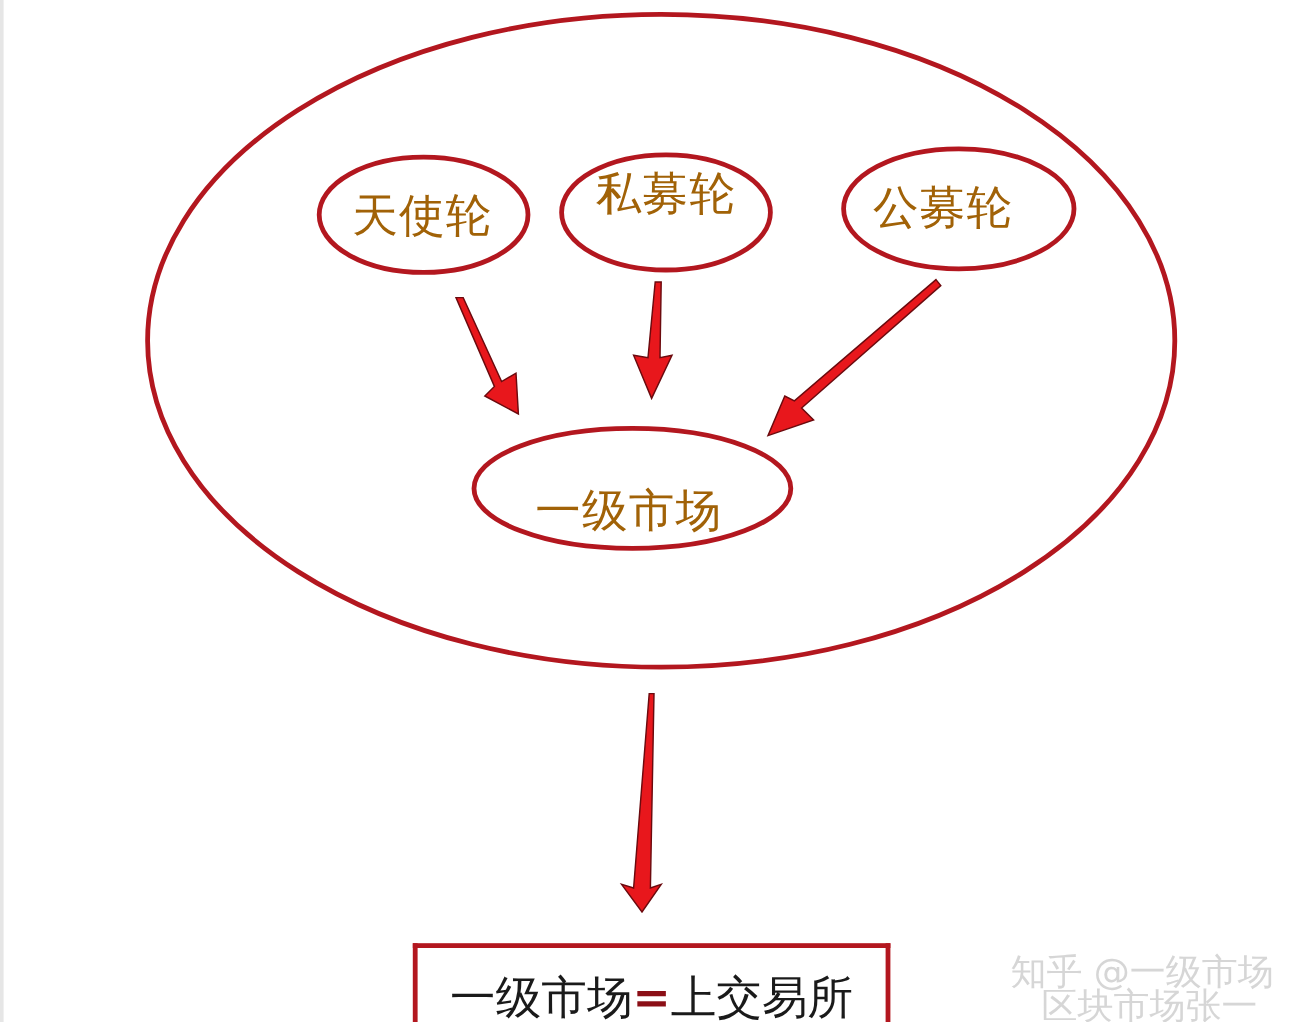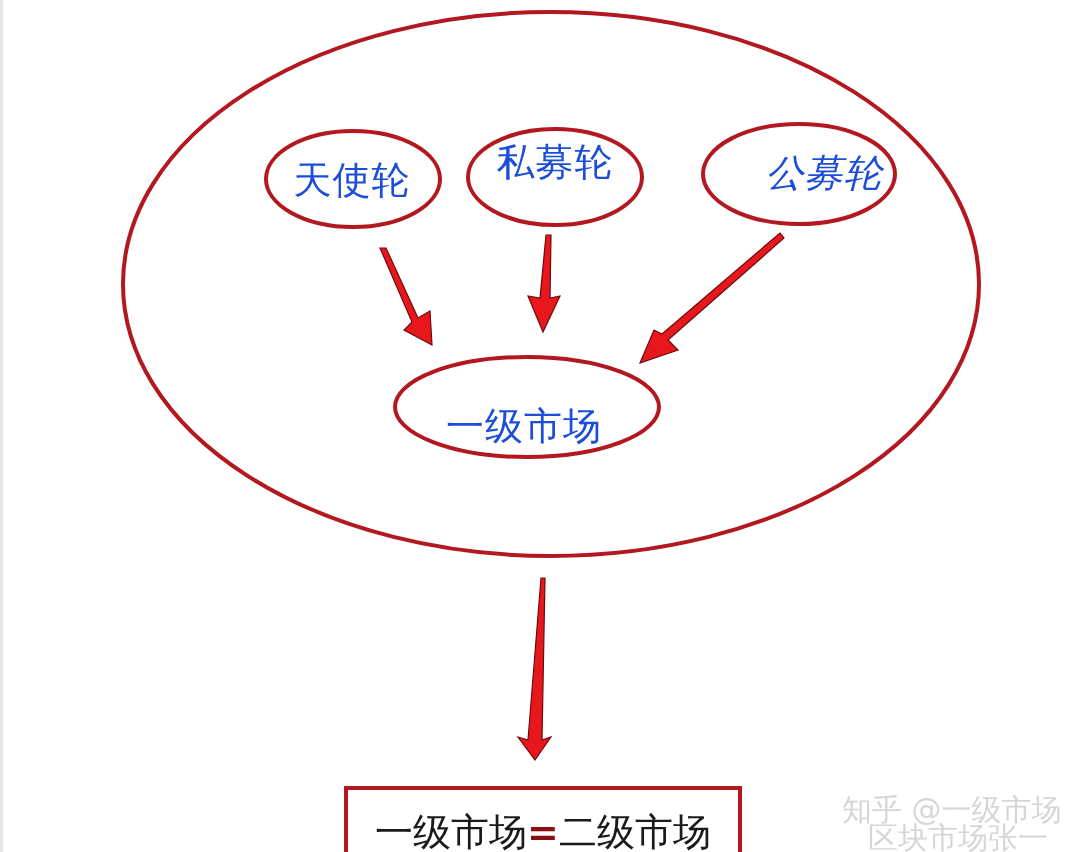--- a/index.html
+++ b/index.html
@@ -1,19 +1,19 @@
 <!DOCTYPE html>
 <html><head>
 <meta charset="utf-8">
 <style>
   html, body { margin:0; padding:0; background:#ffffff; }
   body { width:1080px; height:852px; position:relative; overflow:hidden; font-family:"DejaVu Sans", sans-serif; }
   .left-edge { position:absolute; left:0; top:0; width:3px; height:852px; background:#e6e6e6; }
   svg.canvas { position:absolute; left:0; top:0; }
-  .label { position:absolute; color:#1d4ed8; font-size:38px; white-space:nowrap; transform:translate(-50%,-50%); letter-spacing:1px; }
+  .label { position:absolute; color:#a16207; font-size:38px; white-space:nowrap; transform:translate(-50%,-50%); letter-spacing:1px; }
   .box { position:absolute; left:344px; top:786px; width:398px; height:80px; border:4px solid #b3171f; border-bottom:none; box-sizing:border-box; background:#fff; }
   .box-text { position:absolute; left:50%; top:42px; transform:translate(-50%,-50%); font-size:38px; color:#1a1a1a; white-space:nowrap; }
   .box-text .eq { color:#8b0f16; font-weight:bold; }
   .wm { position:absolute; color:rgba(200,200,200,0.75); font-size:30px; white-space:nowrap; }
 </style>
 </head>
 <body>
 
 <div class="left-edge"></div>
 
@@ -29,23 +29,23 @@
   <g stroke="#6b0a0e" stroke-width="1.2" fill="#e8171c">
     <polygon points="380,248 386,248 418,318 430,311 432,345 404,330 412,322"></polygon>
     <polygon points="546,235 551,235 550,298 560,296 543,332 528,296 540,298"></polygon>
     <polygon points="780,233 784,238 668,340 678,350 640,363 654,330 662,334"></polygon>
     <polygon points="541,578 545,578 542,740 551,737 535,760 518,737 528,740"></polygon>
   </g>
 </svg>
 
 <div class="label" style="left:352px; top:180px;">天使轮</div>
 <div class="label" style="left:555px; top:162px;">私募轮</div>
-<div class="label" style="left:824px; top:173px;font-style:italic;">公募轮</div>
+<div class="label" style="left:786px; top:173px;">公募轮</div>
 <div class="label" style="left:524px; top:426px;">一级市场</div>
 
 <div class="box">
   <div class="box-text">
-    <span>一级市场</span><span class="eq">=</span><span>二级市场</span>
+    <span>一级市场</span><span class="eq">=</span><span>上交易所</span>
   </div>
 </div>
 
 <div class="wm" style="left:842px; top:790px;">知乎 @一级市场</div>
 <div class="wm" style="left:868px; top:818px;">区块市场张一</div>
 
 </body></html>

